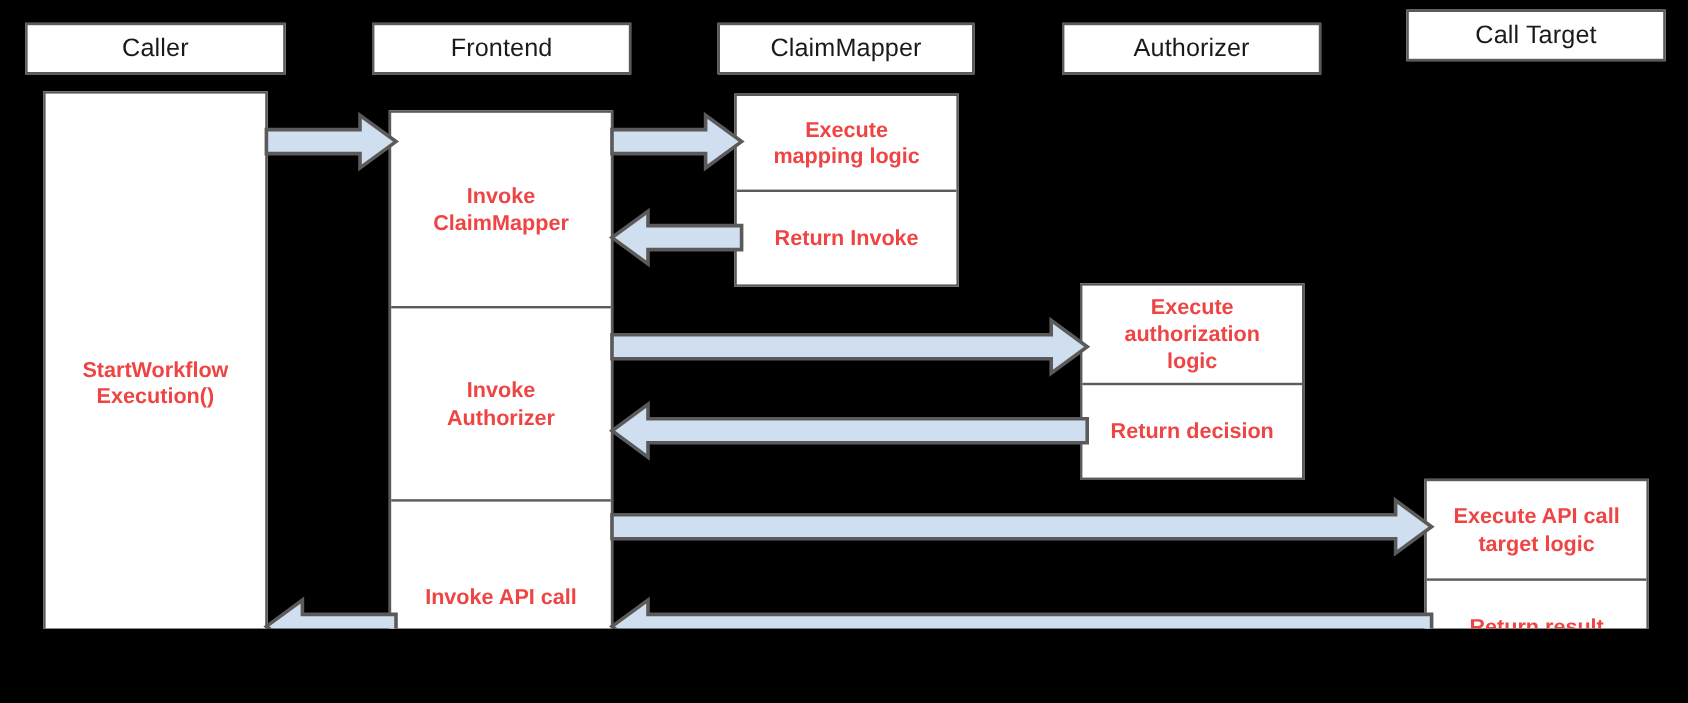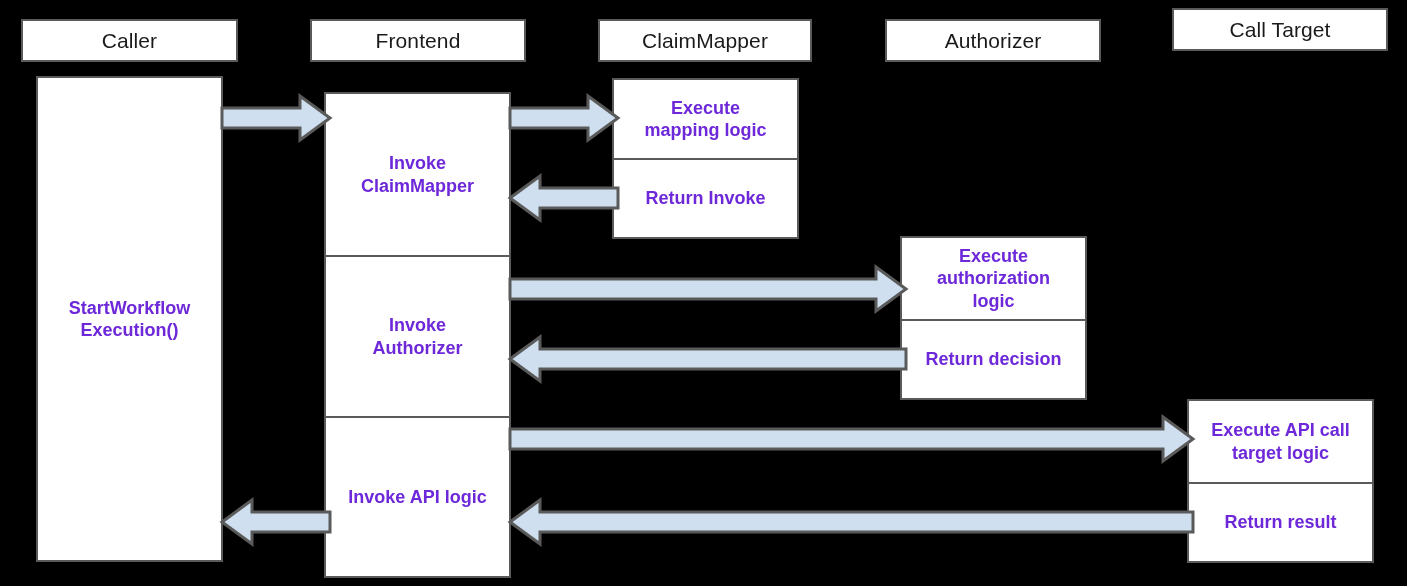--- a/index.html
+++ b/index.html
@@ -1,34 +1,34 @@
 <!DOCTYPE html>
 <html><head>
 <meta charset="utf-8">
 <style>
   html,body{margin:0;padding:0;background:#000;}
   #canvas{
-    position:relative;width:1407px;height:586px;background:#000;
+    position:relative;width:1407px;height:524px;background:#000;
     font-family:"Liberation Sans", sans-serif;overflow:hidden;
   }
   
   .hdr{
     position:absolute;background:#ffffff;border:2px solid #5a5a5a;
     box-sizing:border-box;display:flex;align-items:center;justify-content:center;
     font-size:21px;font-weight:400;color:#1a1a1a;letter-spacing:.1px;
   }
   
   .act{
     position:absolute;background:#ffffff;border:2px solid #5a5a5a;
     box-sizing:border-box;
   }
   .seg{
     position:absolute;left:0;right:0;box-sizing:border-box;
     display:flex;align-items:center;justify-content:center;text-align:center;
-    font-size:18px;font-weight:700;color:#6d28d9;line-height:1.25;
+    font-size:18px;font-weight:700;color:#ef4444;line-height:1.25;
     padding:0 6px;
   }
   .seg.div{border-top:2px solid #5a5a5a;}
   
   .arrow{position:absolute;}
   .arrow svg{display:block;overflow:visible;}
 </style>
 </head>
 <body>
 
@@ -50,21 +50,21 @@
     <span>Call Target</span>
   </div>
 
   <div class="act" style="left:36px;top:76px;width:187px;height:486px;">
     <div class="seg" style="top:0;height:482px;border-radius:30px;">StartWorkflow<br>Execution()</div>
   </div>
 
   <div class="act" style="left:324px;top:92px;width:187px;height:486px;">
     <div class="seg" style="top:0;height:161px;">Invoke<br>ClaimMapper</div>
     <div class="seg div" style="top:161px;height:161px;">Invoke<br>Authorizer</div>
-    <div class="seg div" style="top:322px;height:160px;">Invoke API logic</div>
+    <div class="seg div" style="top:322px;height:160px;">Invoke API call</div>
   </div>
 
   <div class="act" style="left:612px;top:78px;width:187px;height:161px;">
     <div class="seg" style="top:0;height:78px;">Execute<br>mapping logic</div>
     <div class="seg div" style="top:78px;height:79px;">Return Invoke</div>
   </div>
 
   <div class="act" style="left:900px;top:236px;width:187px;height:164px;">
     <div class="seg" style="top:0;height:81px;">Execute<br>authorization<br>logic</div>
     <div class="seg div" style="top:81px;height:79px;">Return decision</div>

